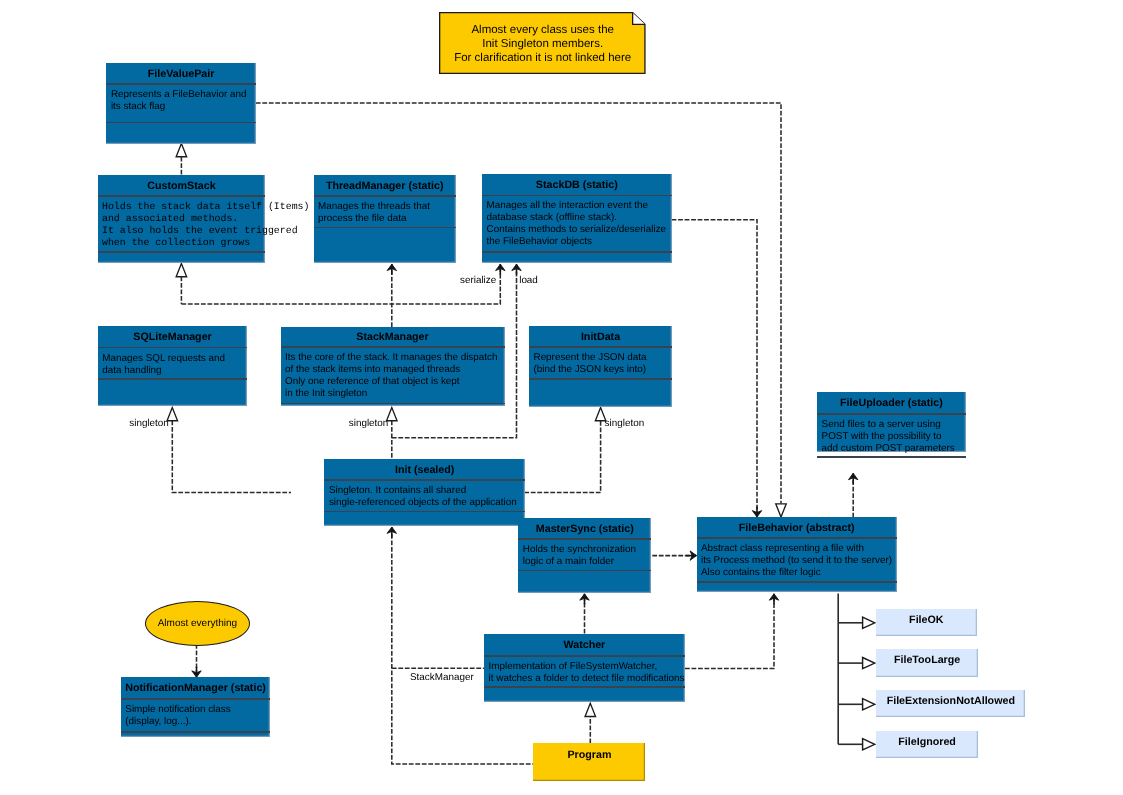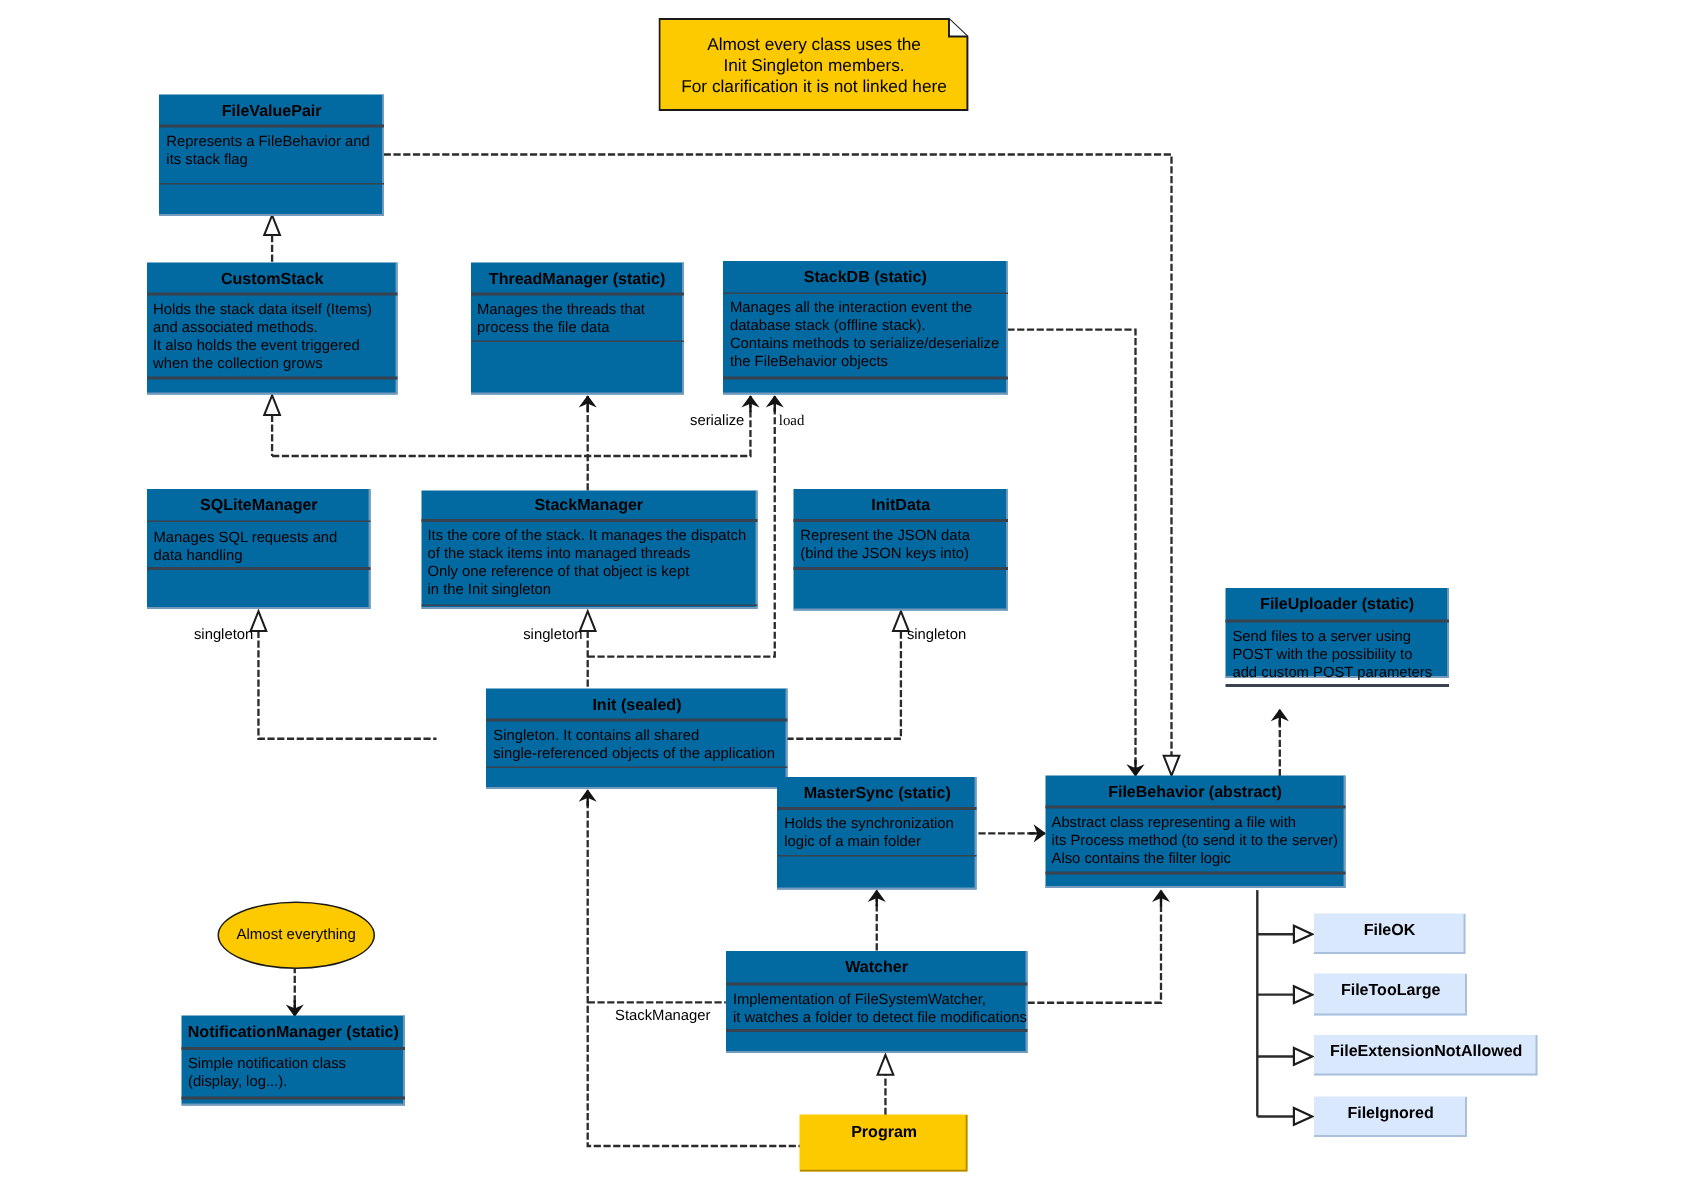--- a/index.html
+++ b/index.html
@@ -91,21 +91,21 @@
         <div class="rule" style="top: 20.7px;"></div>
         <div class="bd" style="position: absolute; left: 4.5px; right: 2px; top: 26.5px;">
           <div>Represents a FileBehavior and</div>
           <div>its stack flag</div>
         </div>
         <div class="rule" style="top: 59px;"></div>
       </div>
       <div class="uml" style="left: 97.5px; top: 174.7px; width: 167.9px; height: 88px;">
         <div class="hd" style="position: absolute; left: 0px; right: 0px; top: 0px; height: 20.7px; line-height: 22.7px;">CustomStack</div>
         <div class="rule" style="top: 20.7px;"></div>
-        <div class="bd" style="position: absolute; left: 4.5px; right: 2px; top: 26.5px;">
+        <div class="bd" style="position: absolute; left: 4.5px; right: 2px; top: 26.5px; font-family: Liberation Mono, monospace;">
           <div>Holds the stack data itself (Items)</div>
           <div>and associated methods.</div>
           <div>It also holds the event triggered</div>
           <div>when the collection grows</div>
         </div>
         <div class="rule" style="top: 76.3px;"></div>
       </div>
       <div class="uml" style="left: 313.5px; top: 174.6px; width: 142.4px; height: 88.3px;">
         <div class="hd" style="position: absolute; left: 0px; right: 0px; top: 0px; height: 20.7px; line-height: 22.7px;">ThreadManager (static)</div>
         <div class="rule" style="top: 20.7px;"></div>
@@ -231,19 +231,19 @@
         <div>For clarification it is not linked here</div>
       </div>
     </div>
 
   <div class="ell" id="ellipse-box" style="left: 144.6px; top: 601px; width: 103.7px; height: 43.2px;">
       <div style="position: absolute; left: 0px; right: 0px; top: 0px; height: 43.2px; line-height: 43.7px; text-align: center; font-size: 10px;">Almost everything</div>
     </div>
 
   <div id="edge-labels">
       <div class="lbl" style="left: 460px; top: 275px;">serialize</div>
-      <div class="lbl" style="left: 519.2px; top: 275px; font-family: Liberation Serif, serif;">load</div>
+      <div class="lbl" style="left: 519.2px; top: 275px;">load</div>
       <div class="lbl" style="left: 129.3px; top: 418.3px;">singleton</div>
       <div class="lbl" style="left: 348.8px; top: 418.3px;">singleton</div>
       <div class="lbl" style="left: 604.6px; top: 418.3px;">singleton</div>
       <div class="lbl" style="left: 410px; top: 671.9px;">StackManager</div>
     </div>
 </div>
 
 </body></html>

